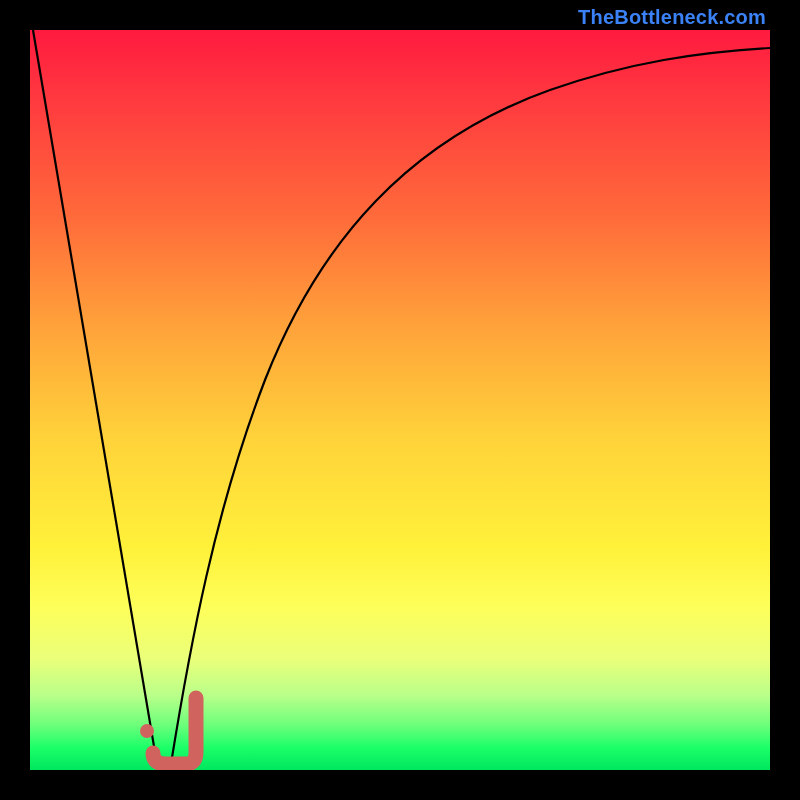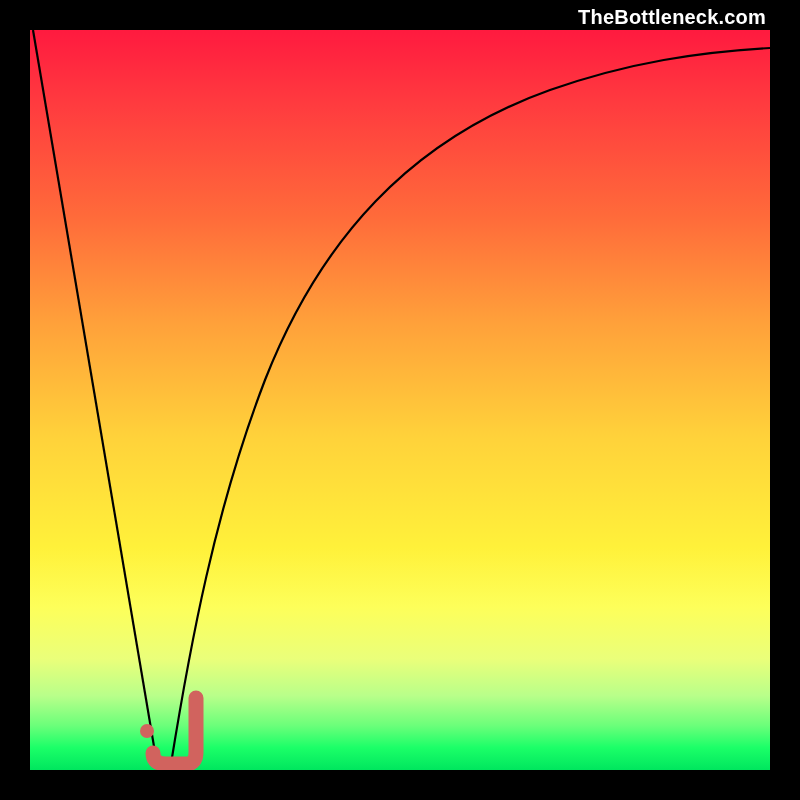--- a/index.html
+++ b/index.html
@@ -40,21 +40,21 @@
       #00e65e 100%
     );
   }
   .watermark {
     position: absolute;
     top: 6px;
     right: 34px;
     font-family: Arial, Helvetica, sans-serif;
     font-size: 20px;
     font-weight: 600;
-    color: #ffffff;
+    color: #3b82f6;
     letter-spacing: 0.2px;
   }
   svg.curves {
     position: absolute;
     left: 30px;
     top: 30px;
   }
 </style>
 </head>
 <body>

